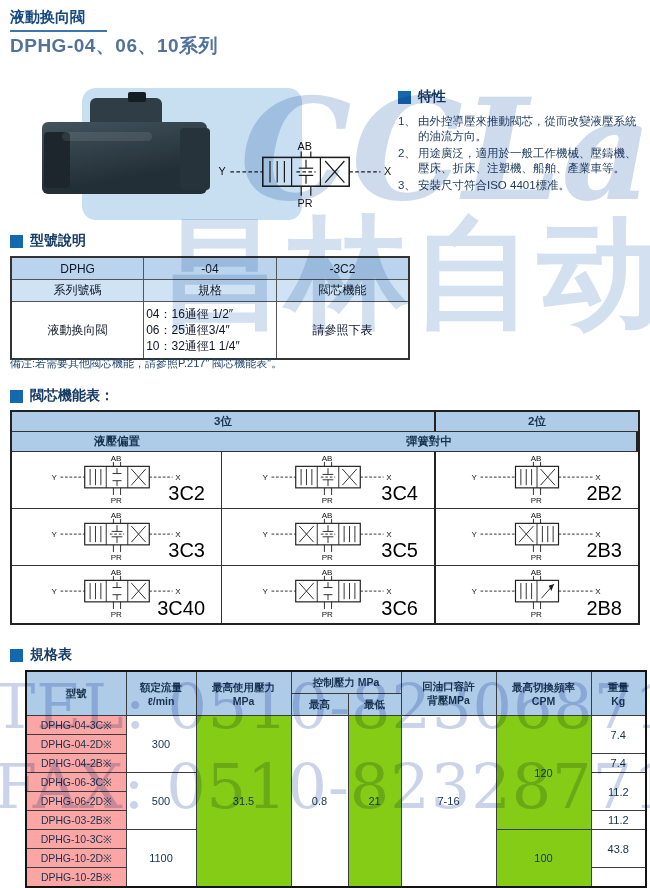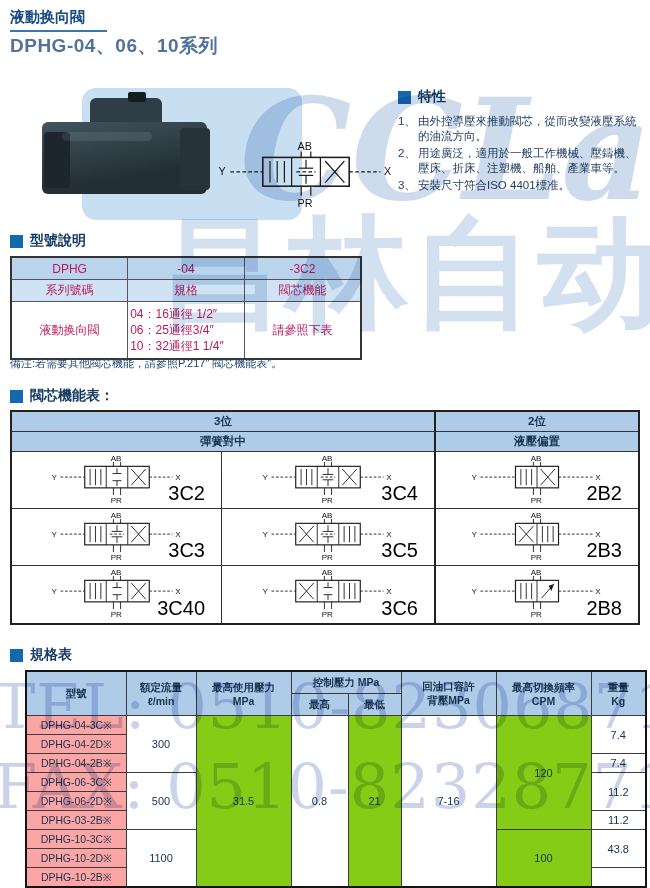--- a/index.html
+++ b/index.html
@@ -29,22 +29,22 @@
   .sq{width:13px;height:13px;background:#1668ae;flex:0 0 auto;}
 
   
   #features{position:absolute;left:398px;top:88px;width:248px;}
   #feature-list{margin-top:8px;}
   .feat{display:flex;font-size:11.5px;line-height:15px;color:#1d3a5f;margin-bottom:2px;}
   .fnum{flex:0 0 20px;}
   .ftxt{flex:1;}
 
   
-  #mc-table{position:absolute;left:10px;top:256px;width:352px;border-collapse:collapse;table-layout:fixed;
-            font-size:12px;color:#be185d;text-align:center;border:2px solid #333;}
+  #mc-table{position:absolute;left:10px;top:256px;width:400px;border-collapse:collapse;table-layout:fixed;
+            font-size:12px;color:#0f172a;text-align:center;border:2px solid #333;}
   #mc-table td{border:1px solid #555;padding:1px 2px;}
   #mc-table .mc-r1 td{background:#b9d4ec;height:19px;}
   #mc-table .mc-r2 td{background:#cfe3f4;height:19px;}
   #mc-table .mc-r3 td{background:#fff;height:54px;}
   #size-lines{text-align:left;padding-left:10px;margin-left:23px;}
   #size-lines div{line-height:16px;}
   #mc-note{position:absolute;left:10px;top:356px;font-size:11px;color:#24486e;}
 
   
   #spool-grid{position:absolute;left:10px;top:410px;width:626px;display:grid;
@@ -173,22 +173,22 @@
     </table>
   <div id="mc-note">備注:若需要其他閥芯機能，請參照P.217″ 閥芯機能表″。</div>
 
   <div class="sec-h" style="left:10px;top:387px;">
     <span class="sq"></span>
     <span>閥芯機能表：</span>
   </div>
   <div id="spool-grid">
     <div class="sp-h sp-span2">3位</div>
     <div class="sp-h">2位</div>
+    <div class="sp-h">液壓偏置</div>
     <div class="sp-h sp-span2">彈簧對中</div>
-    <div class="sp-h">液壓偏置</div>
   <div class="sp-c">
         <svg viewBox="0 0 150 58" width="142" height="52">
           <rect x="39" y="16" width="72" height="24" fill="none" stroke="#1d1d1d" stroke-width="1.3"></rect>
           <line x1="63" y1="16" x2="63" y2="40" stroke="#1d1d1d" stroke-width="1"></line>
           <line x1="87" y1="16" x2="87" y2="40" stroke="#1d1d1d" stroke-width="1"></line>
           <line x1="45" y1="19" x2="45" y2="37" stroke="#1d1d1d" stroke-width="1"></line>
           <line x1="51" y1="19" x2="51" y2="37" stroke="#1d1d1d" stroke-width="1"></line>
           <line x1="57" y1="19" x2="57" y2="37" stroke="#1d1d1d" stroke-width="1"></line>
           <line x1="75" y1="18" x2="75" y2="24" stroke="#1d1d1d" stroke-width="1"></line>
           <line x1="70" y1="24" x2="80" y2="24" stroke="#1d1d1d" stroke-width="1"></line>

